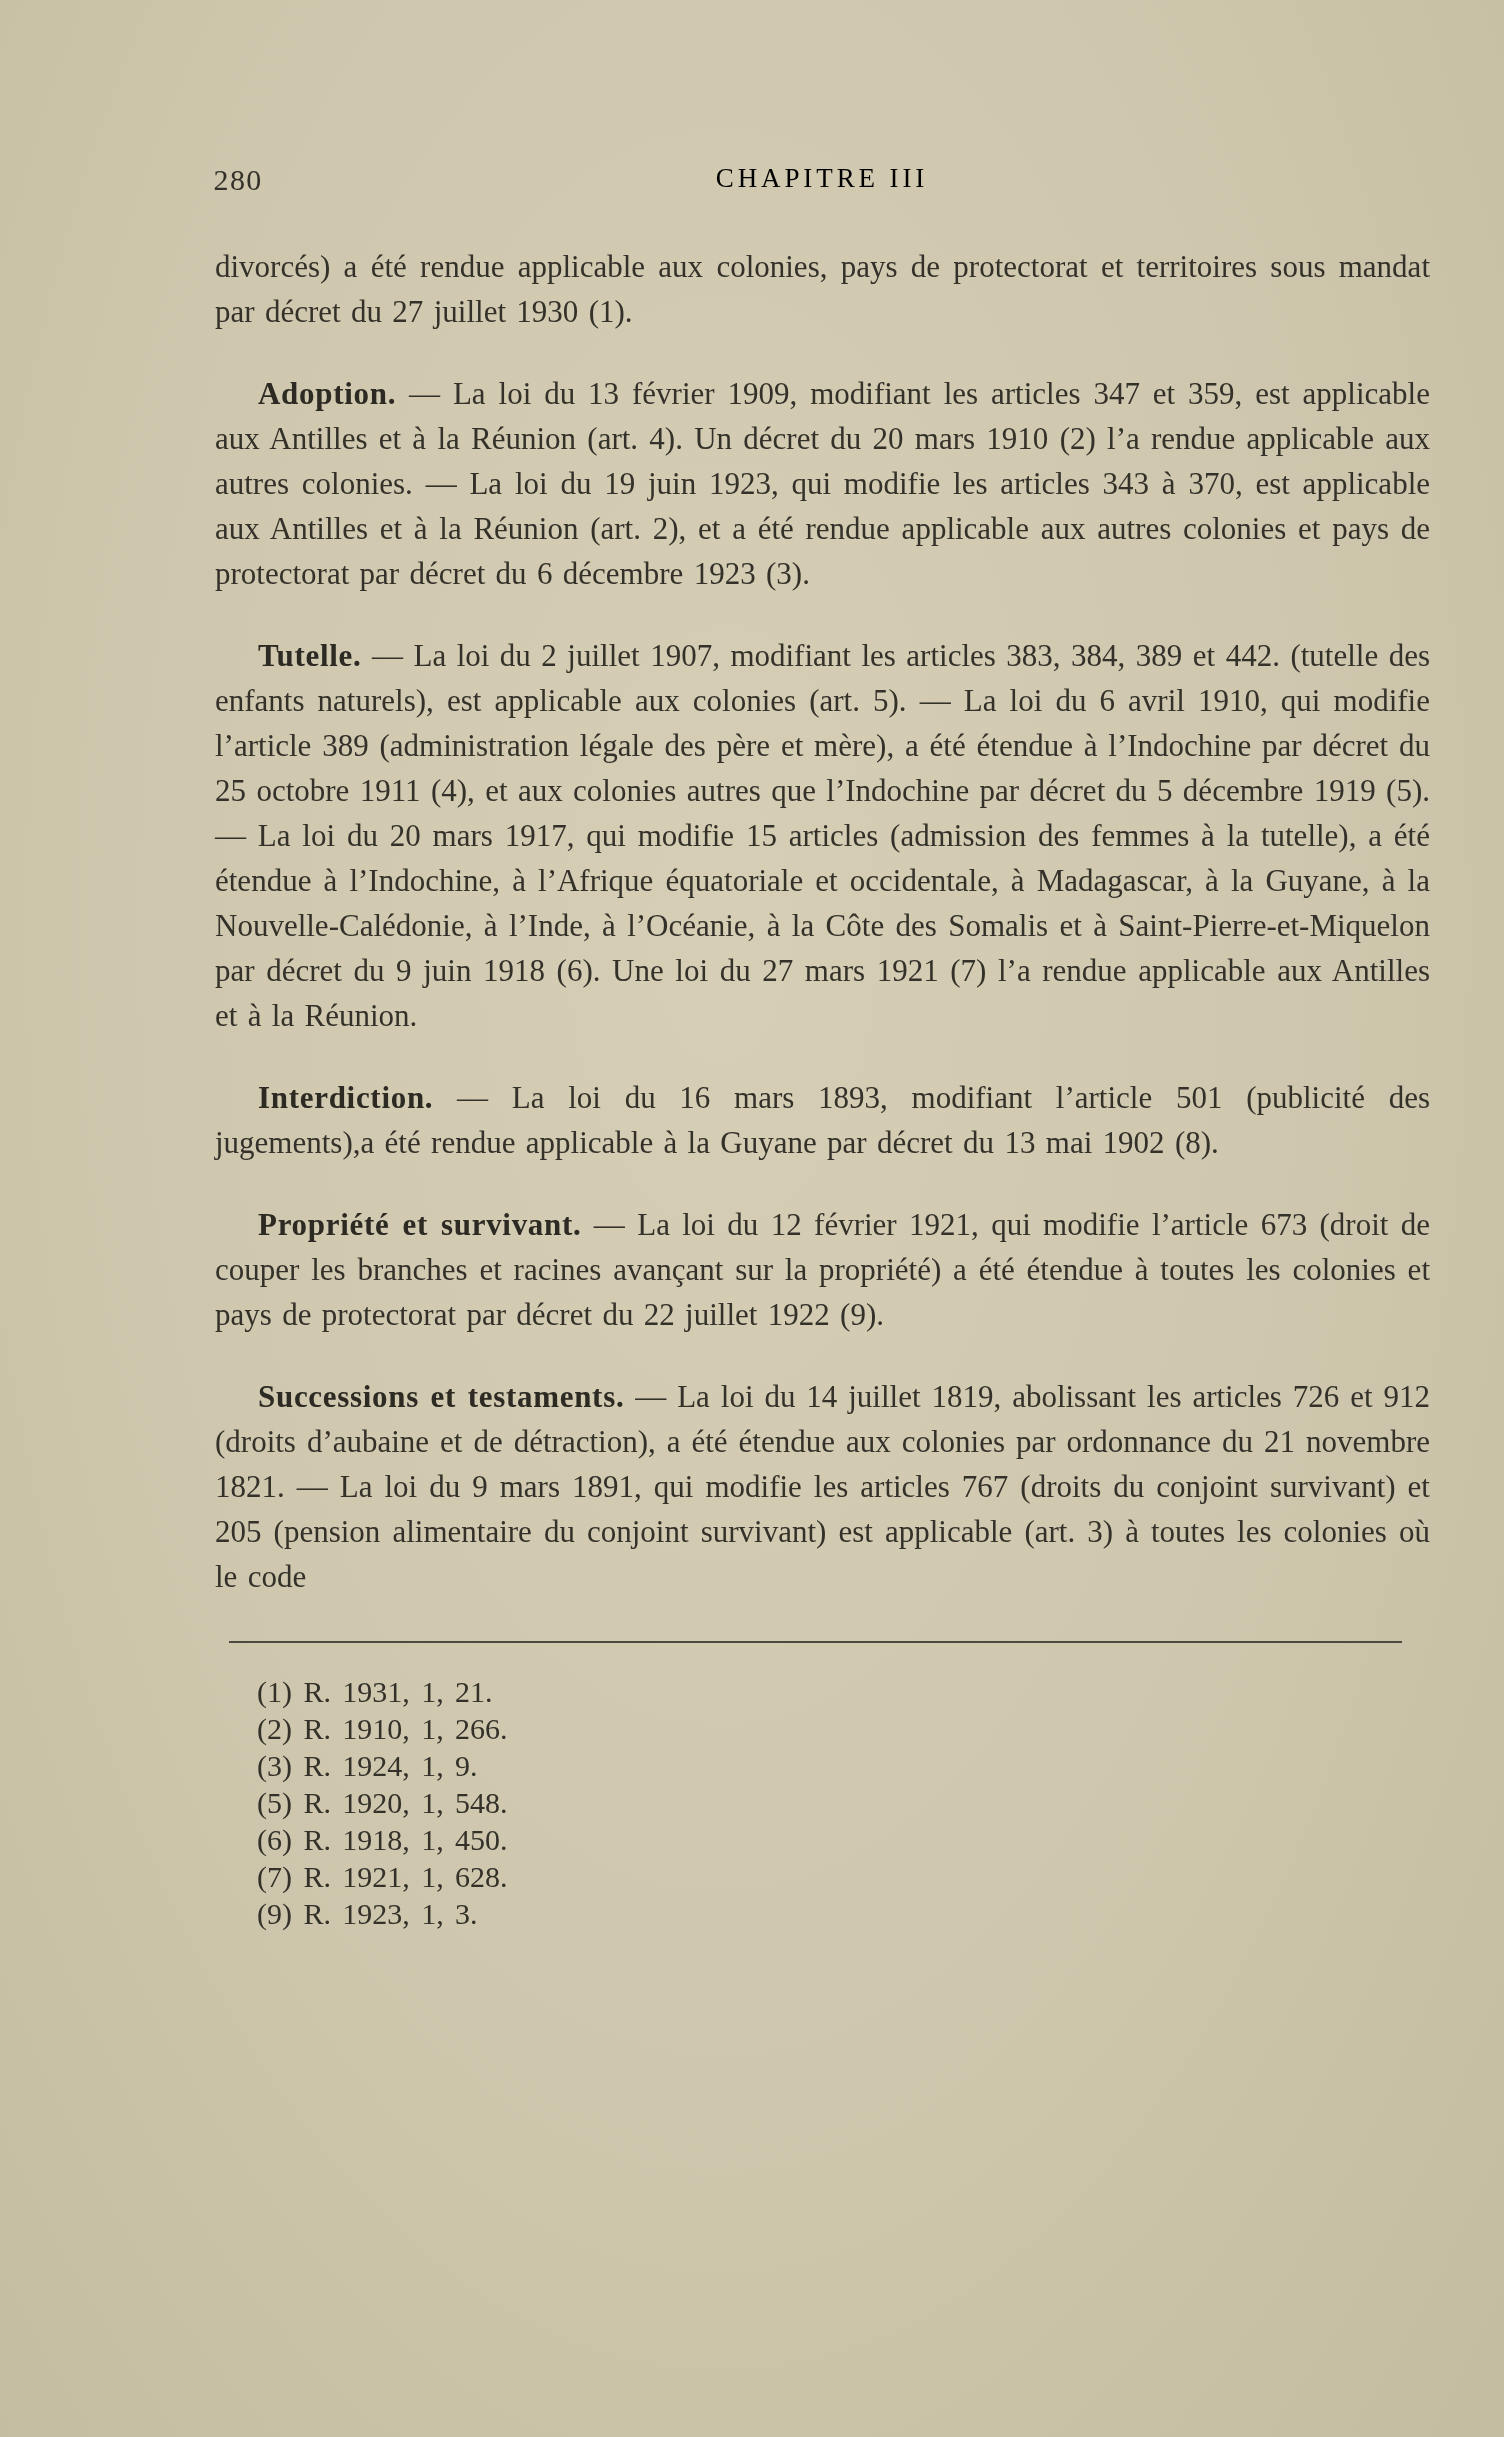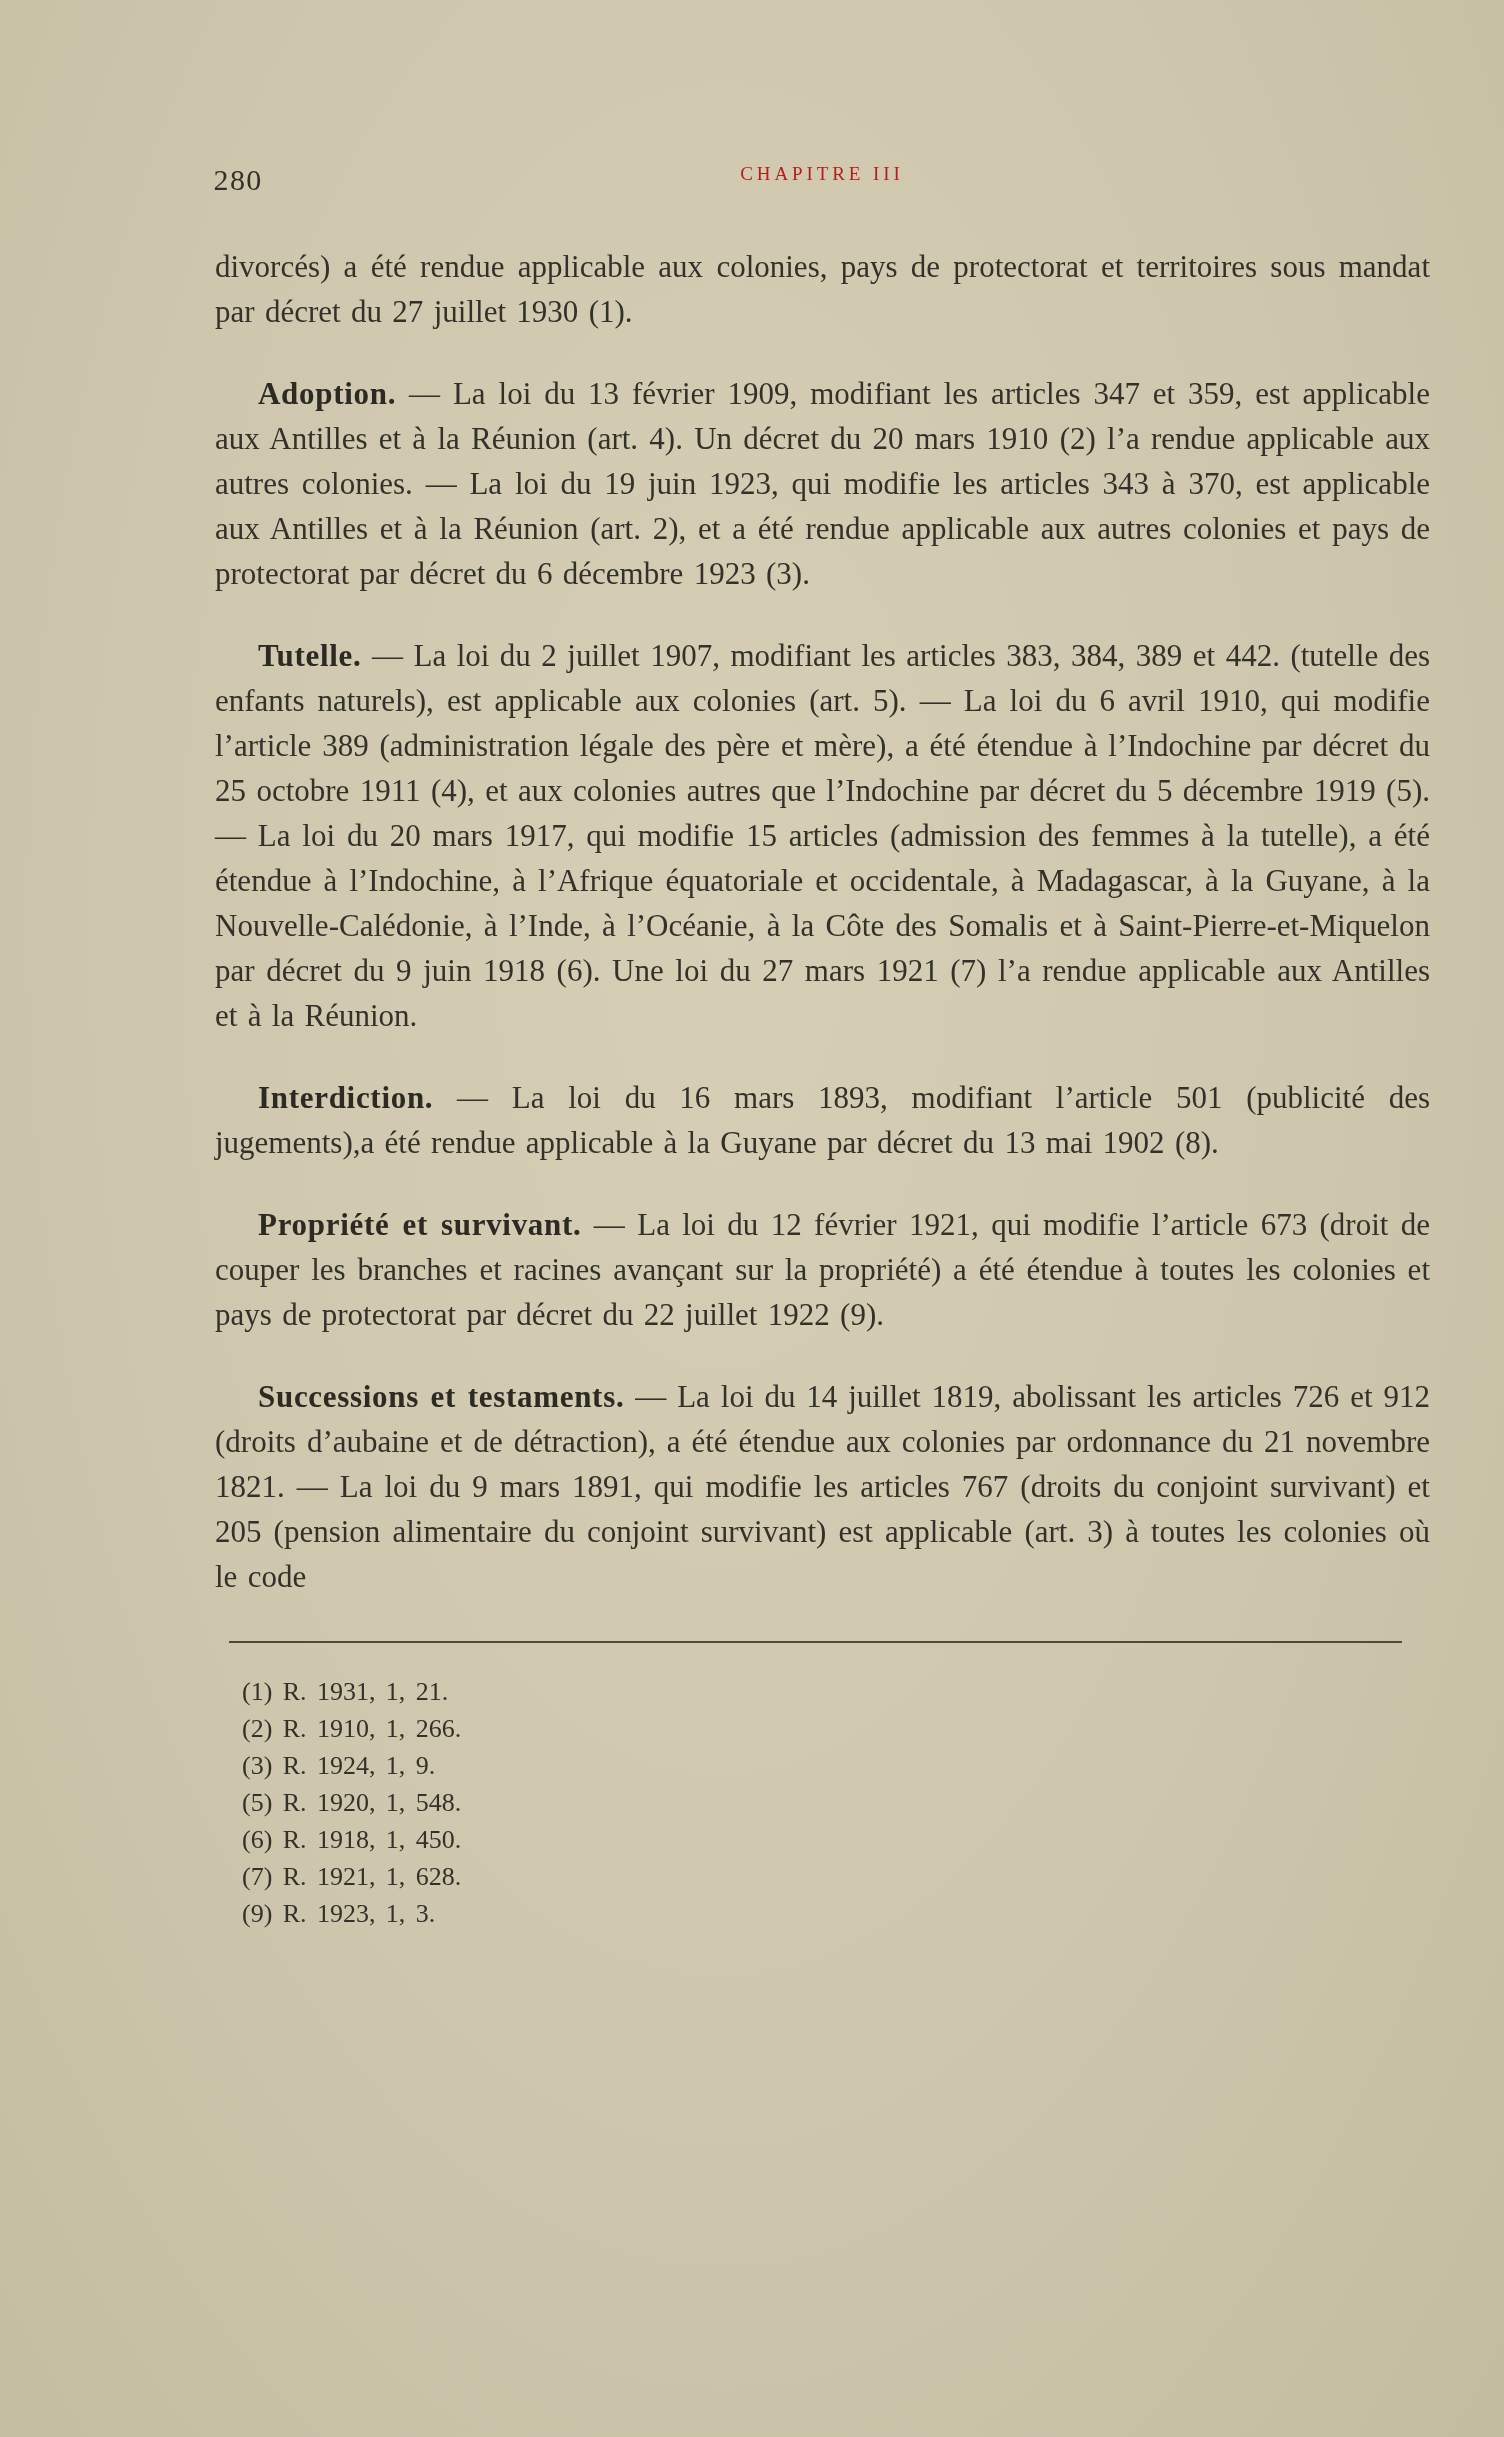--- a/index.html
+++ b/index.html
@@ -26,23 +26,23 @@
   .page-number {
     position: absolute;
     left: 2.6px;
     top: 0;
     font-size: 30px;
     letter-spacing: 1.3px;
   }
   .running-title {
     display: block;
     text-align: center;
-    font-size: 19px;
+    font-size: 27px;
     letter-spacing: 3.9px;
-    color: #b91c1c;
+    color: #000000;
     font-family: Liberation Serif, serif;
   }
   .text-block {
     width: 1223px;
     font-size: 31px;
     line-height: 45px;
     text-align: justify;
     word-spacing: 2.6px;
   }
   .para { margin: 4px; }
@@ -53,22 +53,22 @@
     color: #2c2a23;
     letter-spacing: 0.7px;
   }
   .footnote-rule {
     border: none;
     border-top: 2.6px solid #4c493f;
     width: 1173px;
     margin: 42px 0 30px 18.3px;
   }
   .footnotes {
-    margin-left: 31px;
-    font-size: 26px;
+    margin-left: 46px;
+    font-size: 30px;
     line-height: 37px;
     word-spacing: 3.9px;
   }
   .footnote { white-space: nowrap; }
 </style>
 </head>
 <body>
 
 <div class="page">
 

